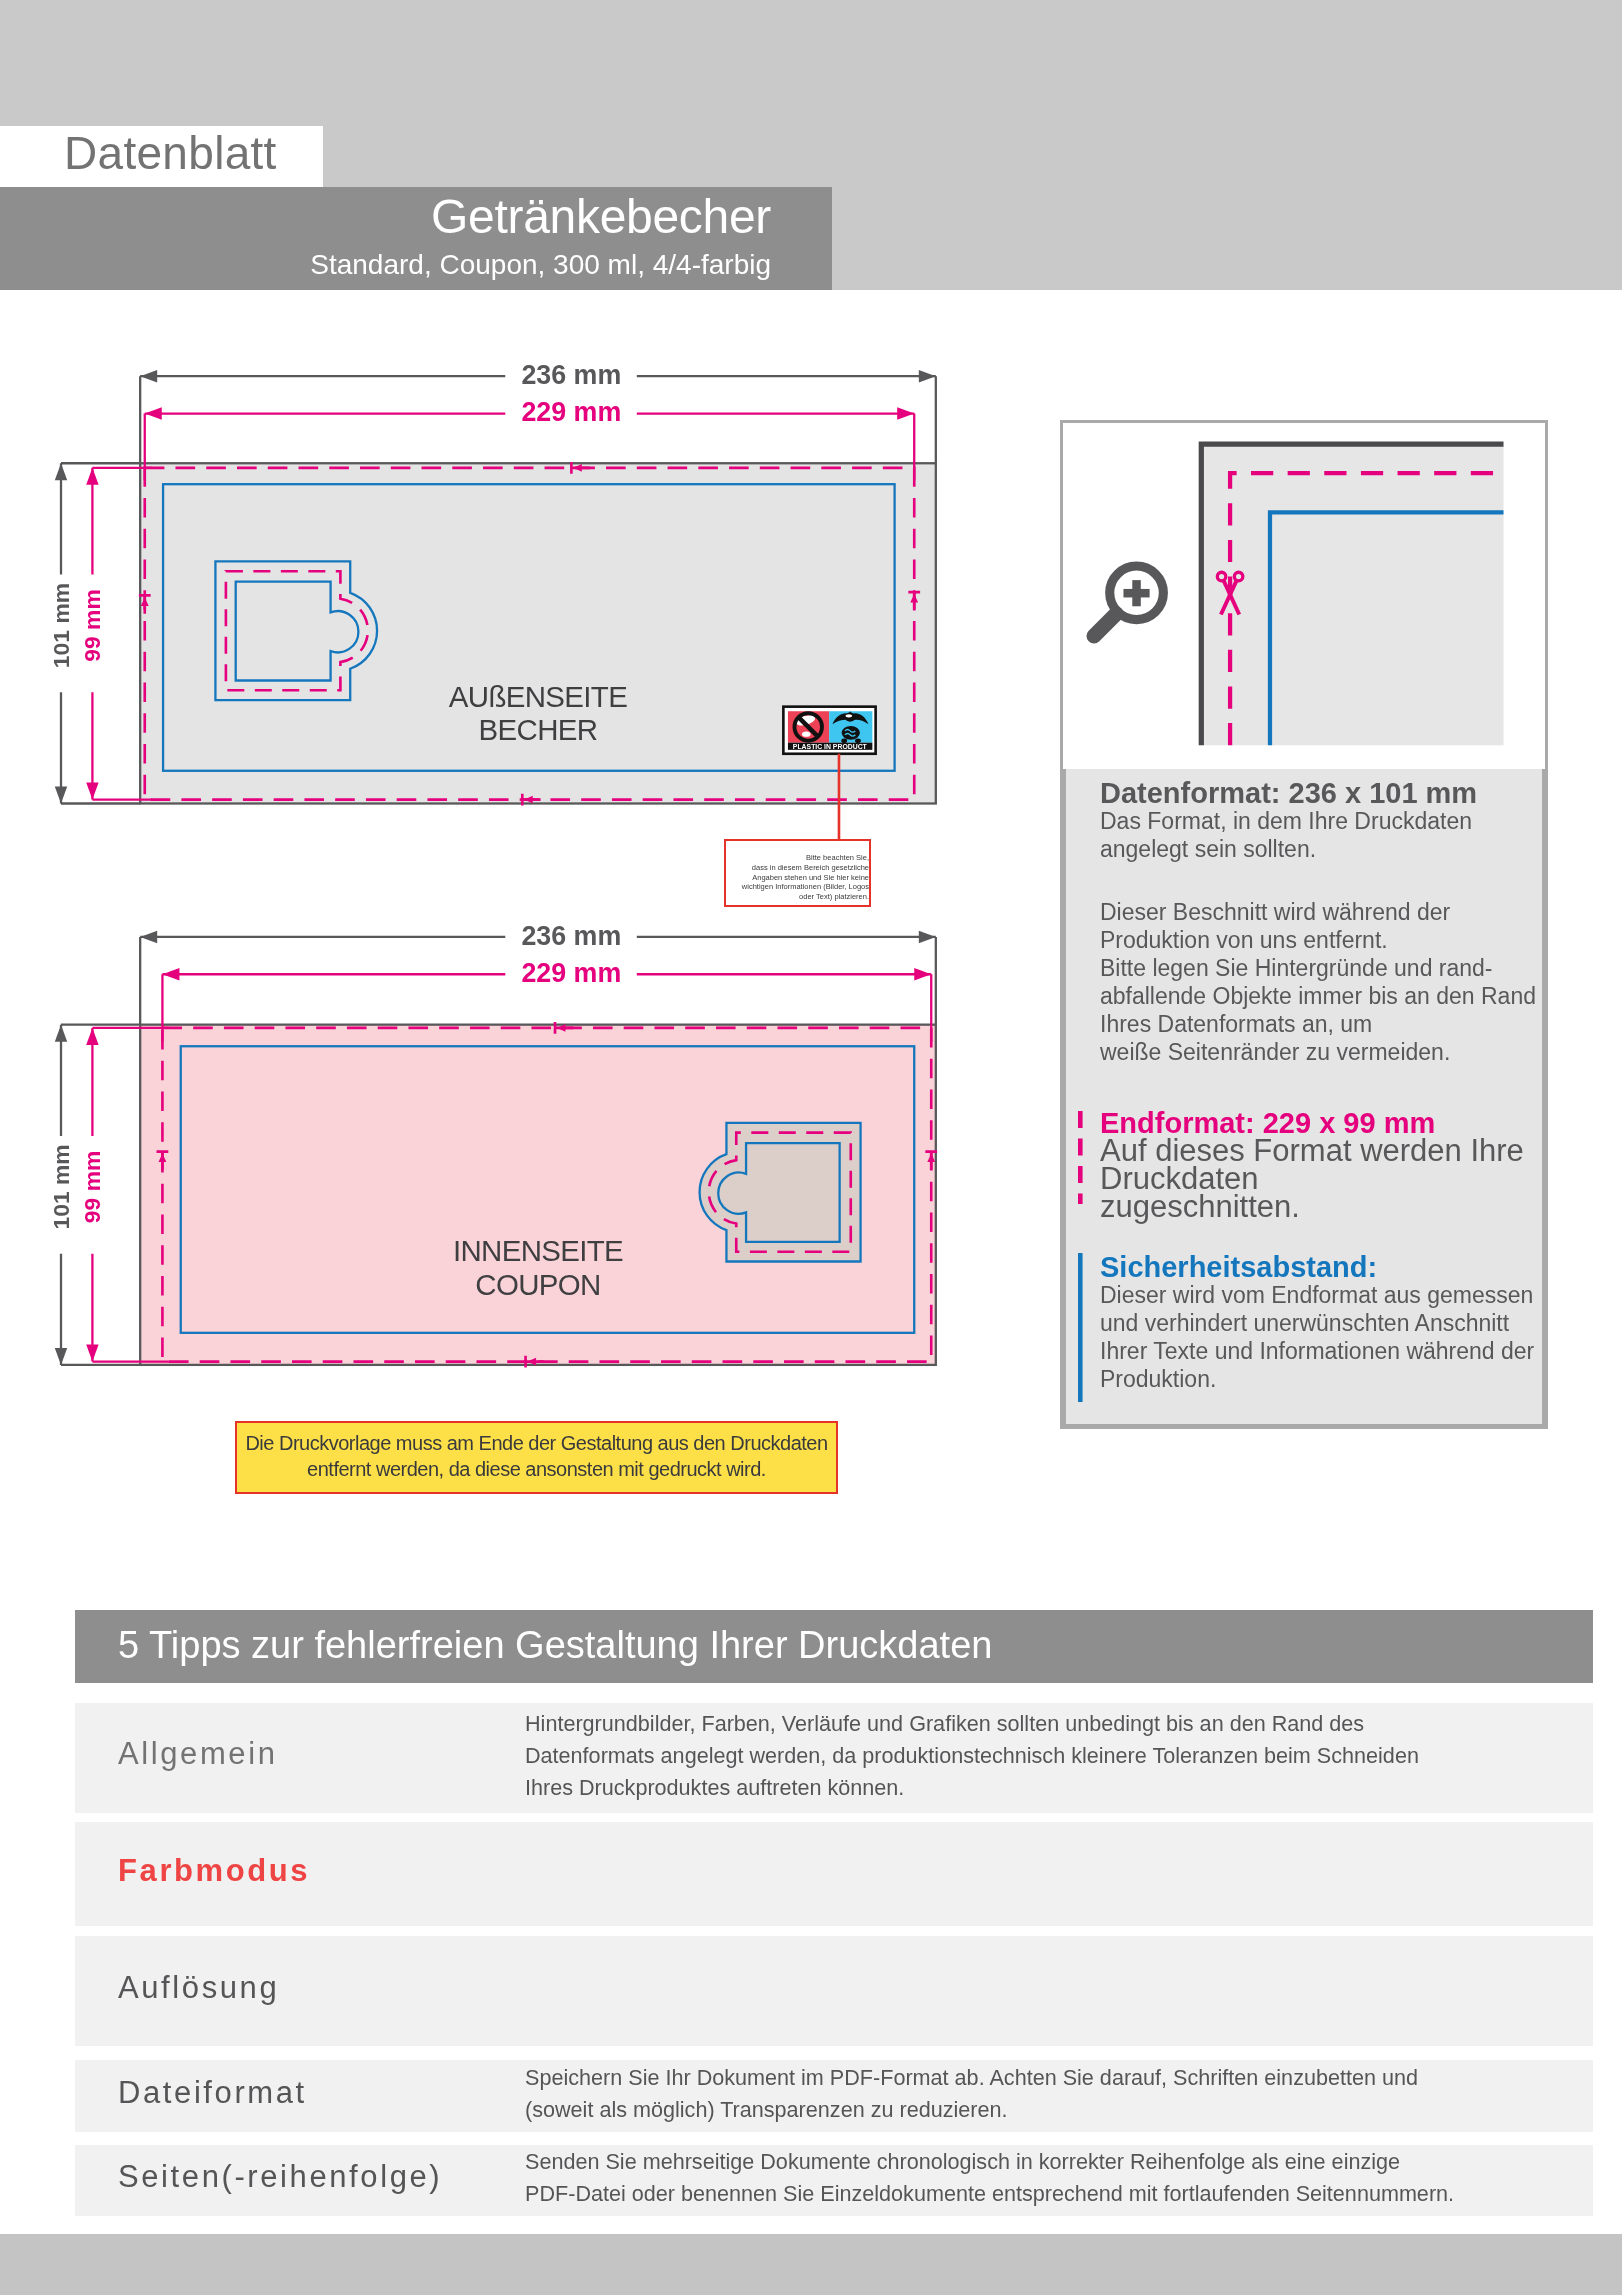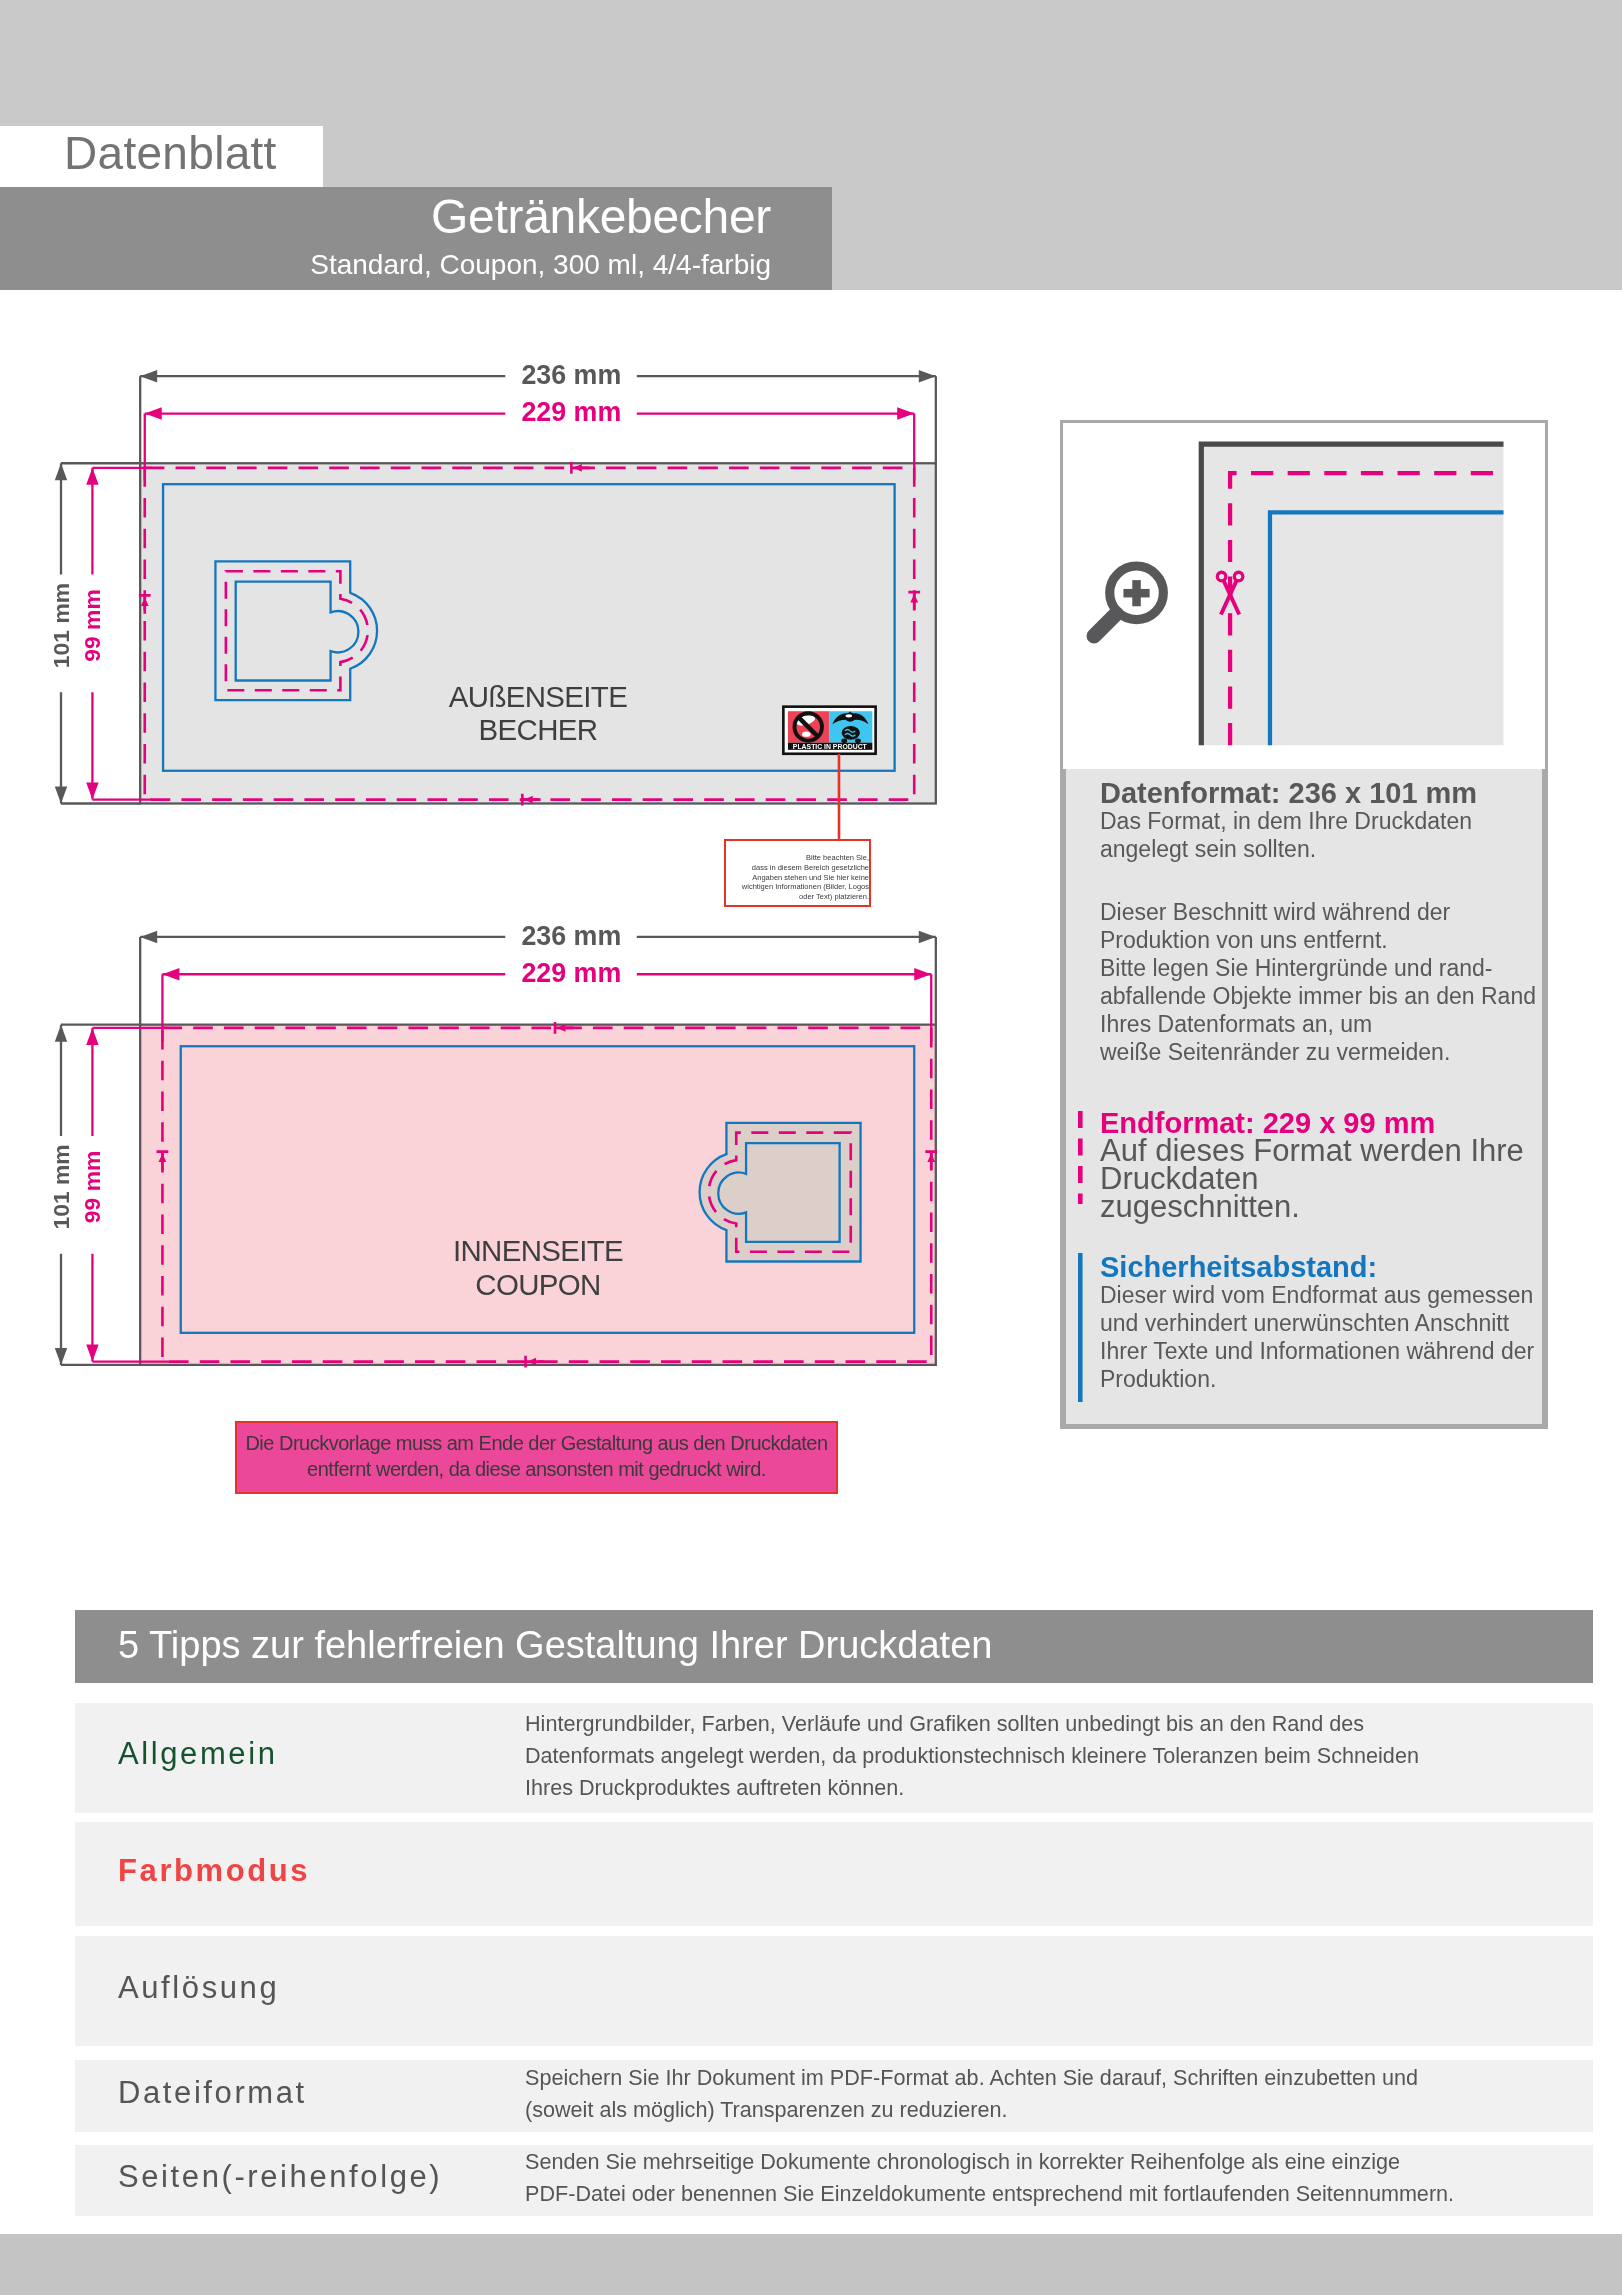--- a/index.html
+++ b/index.html
@@ -215,21 +215,21 @@
       <use href="#tick" transform="translate(860,1571) rotate(-90)"></use>
       <use href="#tick" transform="translate(815,2081) rotate(-90)"></use>
     </g>
 
     <text x="822" y="1927" font-size="45" letter-spacing="-1" fill="#3f3f41" text-anchor="middle" font-family="Liberation Sans">INNENSEITE</text>
     <text x="822" y="1979" font-size="45" letter-spacing="-1" fill="#3f3f41" text-anchor="middle" font-family="Liberation Sans">COUPON</text>
   </svg>
 
   <div class="abs" style="left:724px;top:839px;width:143px;height:52px;background:#ffffff;border:2px solid #e6332a;text-align:right;font-size:7.5px;line-height:9.8px;color:#3a3a3c;padding-top:12px;">Bitte beachten Sie,<br>dass in diesem Bereich gesetzliche<br>Angaben stehen und Sie hier keine<br>wichtigen Informationen (Bilder, Logos<br>oder Text) platzieren.</div>
 
-  <div class="abs" style="left:235px;top:1421px;width:599px;height:62px;background:#ec4899;border:2.6px solid #e6332a;text-align:center;font-size:20px;line-height:26px;letter-spacing:-0.5px;color:#3a3a3c;padding-top:6.5px;white-space:nowrap;">Die Druckvorlage muss am Ende der Gestaltung aus den Druckdaten<br>entfernt werden, da diese ansonsten mit gedruckt wird.</div>
+  <div class="abs" style="left:235px;top:1421px;width:599px;height:62px;background:#fde047;border:2.6px solid #e6332a;text-align:center;font-size:20px;line-height:26px;letter-spacing:-0.5px;color:#3a3a3c;padding-top:6.5px;white-space:nowrap;">Die Druckvorlage muss am Ende der Gestaltung aus den Druckdaten<br>entfernt werden, da diese ansonsten mit gedruckt wird.</div>
 
   <div class="abs" style="left:1060px;top:420px;width:482px;height:1003px;background:#ffffff;border:3.3px solid #a9a9a9;"></div>
 
   <div class="abs" style="left:1063px;top:769px;width:482px;height:658px;background:#e5e5e5;border-left:3.3px solid #a9a9a9;border-right:3.3px solid #a9a9a9;border-bottom:3.3px solid #a9a9a9;box-sizing:border-box;"></div>
 
   <svg class="abs" style="left:1060px;top:420px;" width="488" height="349" viewBox="0 0 746 533">
 
     <g>
         <rect x="216" y="39" width="462" height="458" fill="#e6e6e6"></rect>
       </g>
@@ -282,21 +282,21 @@
   <div class="abs" style="left:1100px;top:1252px;width:419px;font-size:29px;line-height:31px;font-weight:bold;color:#1477bd;">Sicherheitsabstand:</div>
 
   <div class="abs" style="left:1100px;top:1281px;width:452px;font-size:23px;line-height:28px;color:#58585a;">Dieser wird vom Endformat aus gemessen<br>und verhindert unerwünschten Anschnitt<br>Ihrer Texte und Informationen während der<br>Produktion.</div>
 
   <div class="abs" style="left:75px;top:1610px;width:1518px;height:73px;background:#8e8e8e;"></div>
 
   <div class="abs" style="left:118px;top:1625px;width:1309px;font-size:38px;line-height:40px;color:#ffffff;">5 Tipps zur fehlerfreien Gestaltung Ihrer Druckdaten</div>
 
   <div class="abs" style="left:75px;top:1703px;width:1518px;height:110px;background:#f1f1f1;"></div>
 
-  <div class="abs" style="left:118px;top:1737px;width:393px;font-size:31px;line-height:33px;letter-spacing:2.6px;color:#14532d;">Allgemein</div>
+  <div class="abs" style="left:118px;top:1737px;width:393px;font-size:31px;line-height:33px;letter-spacing:2.6px;color:#737373;">Allgemein</div>
 
   <div class="abs" style="left:525px;top:1708px;width:1021px;font-size:21.6px;line-height:32px;color:#555557;">Hintergrundbilder, Farben, Verläufe und Grafiken sollten unbedingt bis an den Rand des<br>Datenformats angelegt werden, da produktionstechnisch kleinere Toleranzen beim Schneiden<br>Ihres Druckproduktes auftreten können.</div>
 
   <div class="abs" style="left:75px;top:1822px;width:1518px;height:104px;background:#f1f1f1;"></div>
 
   <div class="abs" style="left:118px;top:1854px;width:393px;font-size:31px;line-height:33px;letter-spacing:2.6px;color:#ef4444;font-weight:bold;">Farbmodus</div>
 
 
   <div class="abs" style="left:75px;top:1936px;width:1518px;height:110px;background:#f1f1f1;"></div>
 

